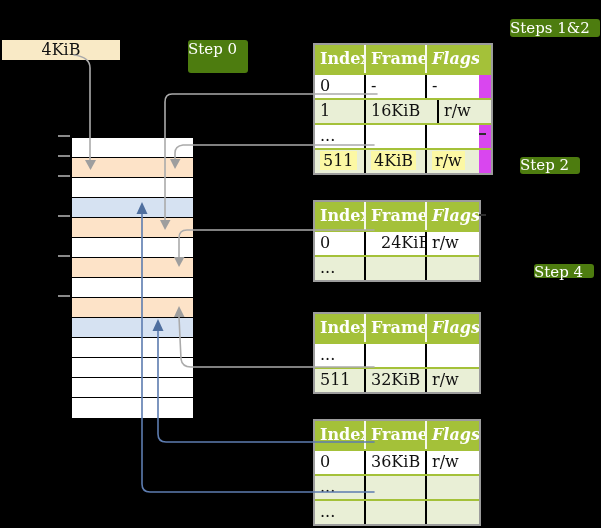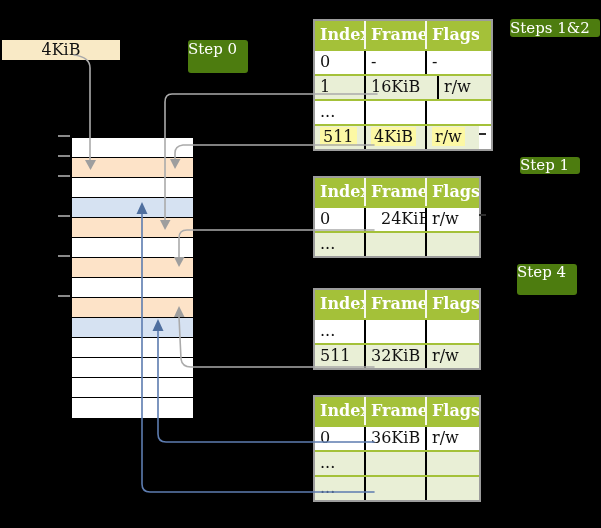--- a/index.html
+++ b/index.html
@@ -16,28 +16,28 @@
   .badge{
     position:absolute;background:#4d7c0f;color:#fff;border-radius:3px;
     font-size:15px;text-align:left;box-sizing:border-box;
   }
   
   #memory{position:absolute;border:2px solid #000;background:#fff;box-sizing:content-box;}
   .mem-row{width:100%;box-sizing:border-box;border-bottom:1px solid #000;}
   .mem-row:last-child{border-bottom:none;}
   .tick{position:absolute;height:2px;background:#8a8a8a;}
   
-  .ptable{position:absolute;border:2px solid #9c9c9c;background:#ffffff;box-sizing:border-box;}
+  .ptable{position:absolute;border:2px solid #9c9c9c;background:#d946ef;box-sizing:border-box;margin-top:24px;}
   .trow{display:flex;box-sizing:border-box;}
   .trow.head{background:#a4c139;height:28px;}
   .trow.head .cell{
     color:#fff;font-weight:bold;font-size:16px;line-height:28px;
     border-right:2px solid #f7f9ec;
   }
-  .trow.head .cell:last-child{border-right:none;}
+  .trow.head .cell:last-child{border-right:none;font-style:italic;}
   .trow.body{height:25px;border-top:2px solid #a4c139;}
   .trow.body .cell{
     color:#111;font-size:16px;line-height:22px;border-right:2px solid #000;
   }
   .trow.body .cell:last-child{border-right:none;}
   .cell{box-sizing:border-box;padding-left:5px;overflow:hidden;white-space:nowrap;}
   .shade{background:#e9efd6;}
   .plain{background:#fff;}
   .hl{background:#fcf8a4;padding:0 3px;}
   
@@ -78,23 +78,23 @@
     <span>4KiB</span>
   </div>
 
   <div class="badge" id="badge0" style="left: 510px; top: 19px; width: 90px; height: 18px; line-height: 18px;">
     <span>Steps 1&amp;2</span>
   </div>
   <div class="badge" id="badge1" style="left: 188px; top: 40px; width: 60px; height: 33px; line-height: 19px;">
     <span>Step 0</span>
   </div>
   <div class="badge" id="badge2" style="left: 520px; top: 157px; width: 60px; height: 17px; line-height: 17px;">
-    <span>Step 1</span>
-  </div>
-  <div class="badge" id="badge3" style="left: 517px; top: 264px; width: 60px; height: 31px; line-height: 17px;">
+    <span>Step 2</span>
+  </div>
+  <div class="badge" id="badge3" style="left: 534px; top: 264px; width: 60px; height: 14px; line-height: 17px;">
     <span>Step 4</span>
   </div>
 
   <div id="tables">
       <div class="ptable" style="left: 313px; top: 19px;">
         <div class="trow head">
           <div class="cell" style="width: 51px;">Index</div>
           <div class="cell" style="width: 61px;">Frame</div>
           <div class="cell" style="width: 52px;">Flags</div>
         </div>

